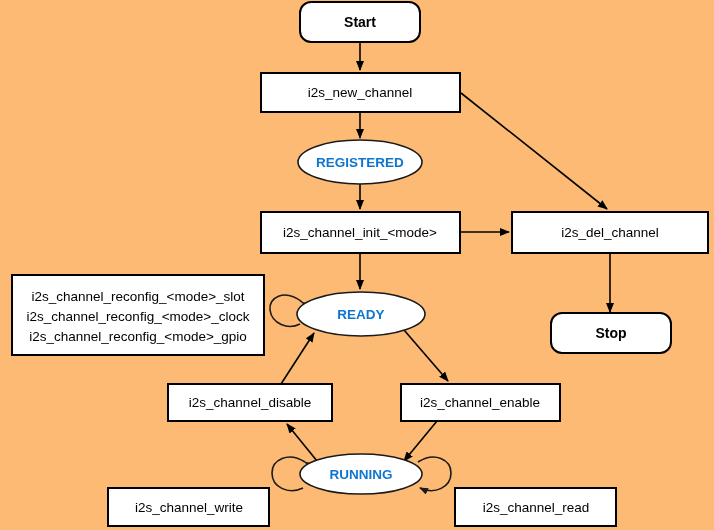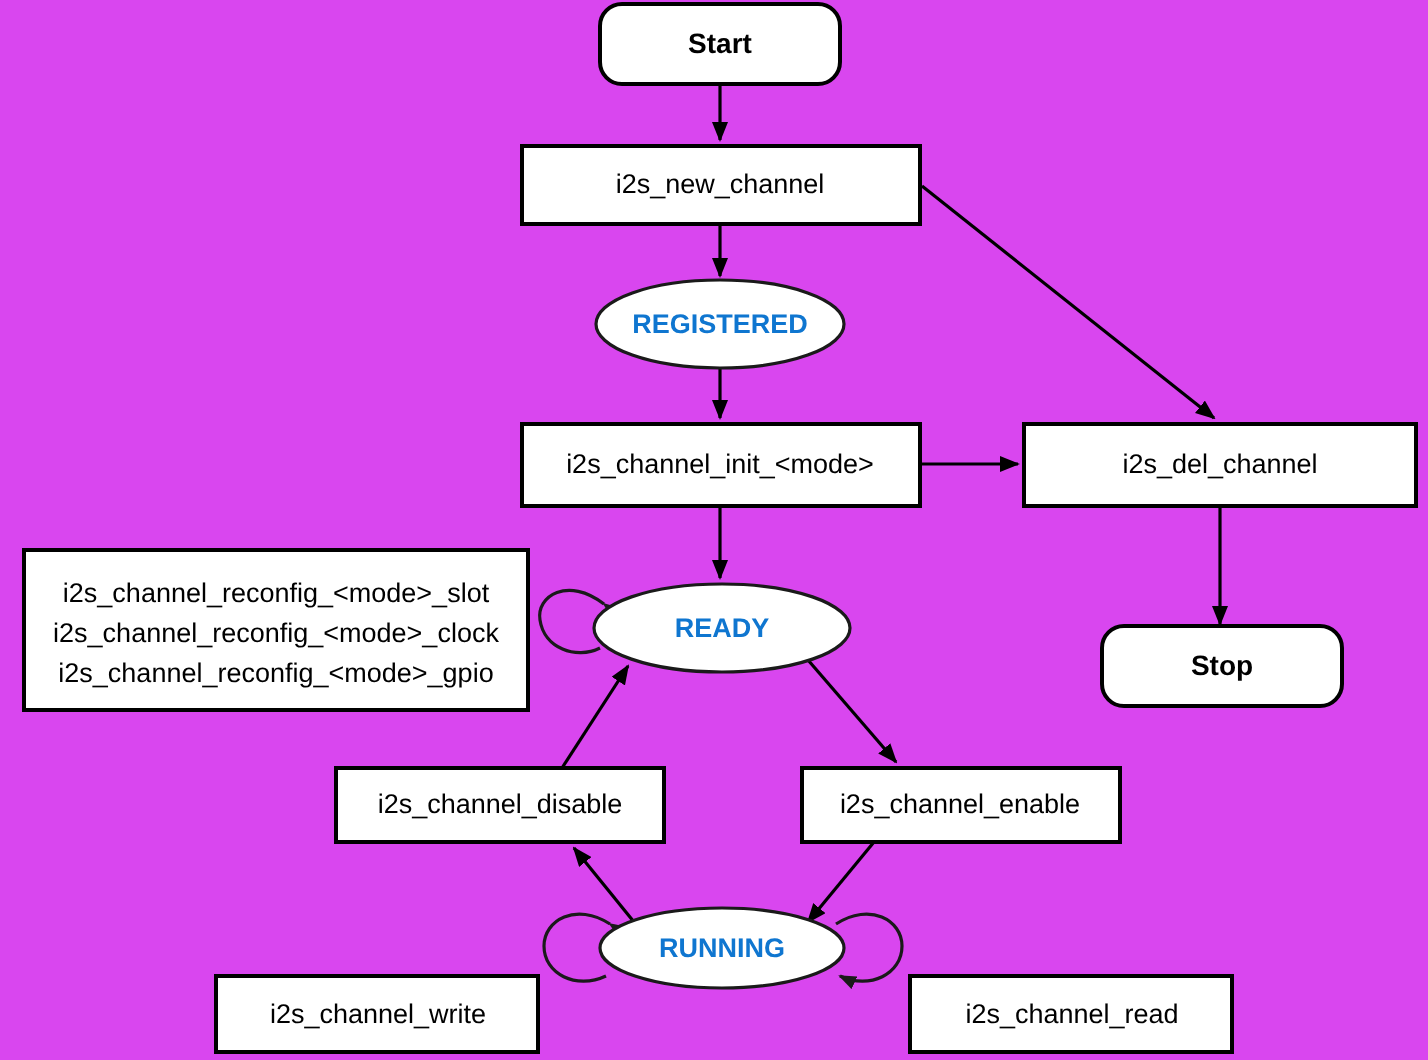--- a/index.html
+++ b/index.html
@@ -4,21 +4,21 @@
 <style>
   html, body {
     margin: 0;
     padding: 0;
     background: #ffffff;
   }
   #diagram-root {
     position: relative;
     width: 714px;
     height: 530px;
-    background: #d946ef;
+    background: #fdba74;
     font-family: "Liberation Sans", sans-serif;
     overflow: hidden;
     text-align: right;
   }
   svg.diagram-canvas {
     position: absolute;
     top: 0;
     left: 0;
     width: 714px;
     height: 530px;

